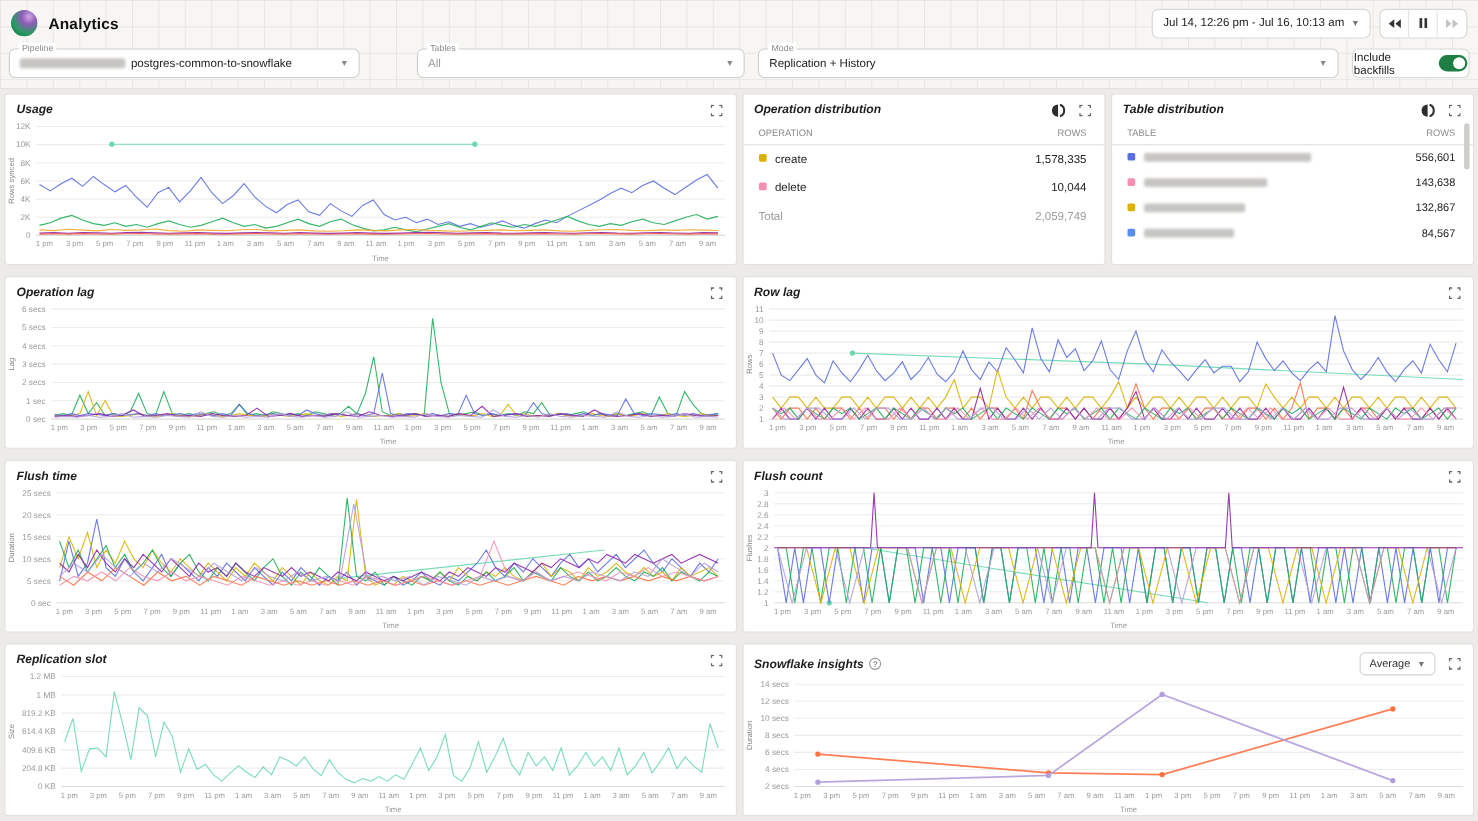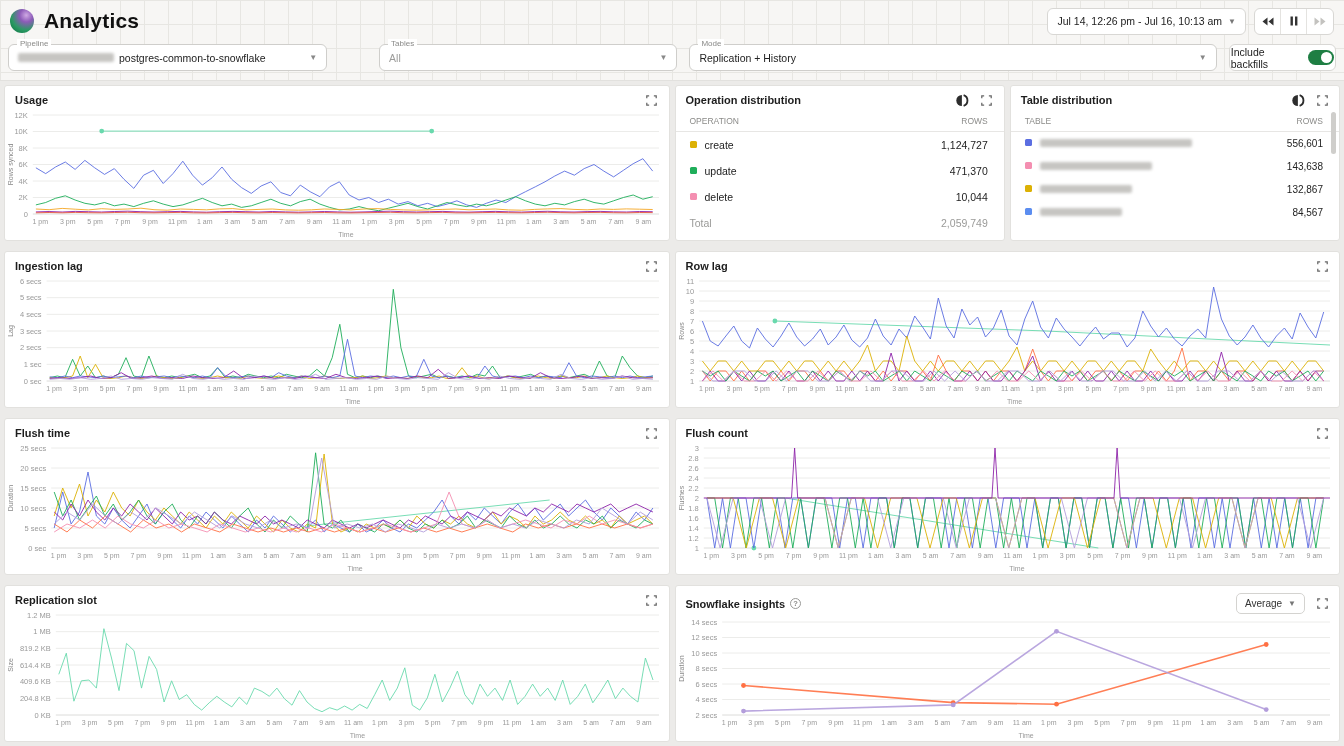--- a/index.html
+++ b/index.html
@@ -3,21 +3,21 @@
 <meta charset="utf-8">
 <style>
   * { margin:0; padding:0; box-sizing:border-box; }
   html,body { width:1344px; height:746px; font-family:"Liberation Sans", sans-serif; background:#ecebe9; overflow:hidden; }
   .topband { background:#f7f6f4;
     background-image:linear-gradient(#e7e6e2 1px, transparent 1px),linear-gradient(90deg,#e7e6e2 1px, transparent 1px);
     background-size:24px 24px; border-bottom:1px solid #e2e1de; }
   .hdr { height:42px; display:flex; align-items:center; padding:0 10px; }
   .logo { width:24px; height:24px; border-radius:50%; margin-right:10px;
     background:radial-gradient(circle at 68% 26%, #cfa9e4 0%, #8d5bb8 28%, #2a9a63 62%, #0b6b3f 100%); }
-  .title { font-size:21px; font-weight:800; color:#111; letter-spacing:.2px; }
+  .title { font-size:14px; font-weight:800; color:#111; letter-spacing:.2px; }
   .hdr-right { margin-left:auto; display:flex; align-items:center; gap:8px; }
   .daterange { background:#fff; border:1px solid #d8d7d4; border-radius:6px; height:27px; display:flex; align-items:center;
     gap:6px; padding:0 9px; font-size:10.5px; color:#222; cursor:pointer; }
   .chev { font-size:8px; color:#777; }
   .playgroup { display:flex; border:1px solid #d8d7d4; border-radius:6px; background:#fff; overflow:hidden; height:27px; }
   .playbtn { width:26px; display:flex; align-items:center; justify-content:center; cursor:pointer; border-right:1px solid #e4e3e0; }
   .playbtn:last-child { border-right:none; }
   .filterbar { display:flex; align-items:center; padding:2px 8px 9px 8px; gap:12px; }
   .field { position:relative; background:#fff; border:1px solid #cfcecb; border-radius:6px; height:27px;
     display:flex; align-items:center; padding:0 9px; font-size:10.5px; color:#222; }
@@ -27,21 +27,21 @@
   .muted { color:#9c9c9a; }
   .redact { display:inline-block; background:#c6c5c2; border-radius:2px; filter:blur(1.6px); height:9px; }
   .toggle-card { margin-left:auto; background:#fff; border:1px solid #d8d7d4; border-radius:6px; height:27px;
     display:flex; align-items:center; gap:7px; padding:0 1px; font-size:10.5px; color:#222; }
   .switch { width:28px; height:15px; border-radius:8px; background:#1e7e43; position:relative; cursor:pointer; }
   .switch .knob { position:absolute; right:2px; top:2px; width:11px; height:11px; background:#fff; border-radius:50%; }
   .dash { padding:4px 4px 6px 4px; display:grid; grid-template-columns:repeat(4,1fr); grid-template-rows:156px 157px 157px 157px; gap:10px 5px; }
   .card { background:#fff; border:1px solid #e2e1de; border-radius:3px; display:flex; flex-direction:column; overflow:hidden; position:relative; }
   .span2 { grid-column:span 2; }
   .card-hd { display:flex; align-items:center; padding:7px 10px 2px 10px; }
-  .card-title { font-size:11px; font-weight:700; color:#1d1d1d; }
+  .card-title { font-size:11px; font-weight:700; color:#1d1d1d;font-style:italic; }
   .card-icons { margin-left:auto; display:flex; align-items:center; gap:10px; }
   .icon-btn { width:14px; height:14px; display:flex; align-items:center; justify-content:center; cursor:pointer; color:#555; }
   .chart { flex:1; min-height:0; }
   .dist-table { width:100%; border-collapse:collapse; font-size:10.5px; margin-top:2px; }
   .dist-table th { font-size:8.5px; font-weight:400; color:#8b8b89; text-align:left; padding:5px 12px 5px 14px; border-bottom:1px solid #e7e6e4; }
   .dist-table th:last-child, .dist-table td:last-child { text-align:right; padding-right:16px; }
   .dist-table td { padding:7px 12px 7px 14px; color:#222; }
   .sq { display:inline-block; width:7px; height:7px; border-radius:1.5px; margin-right:8px; vertical-align:1px; }
   .total-row td { color:#9a9a98; }
   .scrollbar { position:absolute; right:3px; top:26px; width:5px; height:42px; border-radius:3px; background:#cfcecb; }
@@ -192,25 +192,21 @@
     <table class="dist-table">
       <thead>
           <tr>
         <th>OPERATION</th>
         <th>ROWS</th>
       </tr>
         </thead>
       <tbody id="op-rows">
           <tr>
       <td><span class="sq" style="background:#dcb105"></span>create</td>
-      <td>1,124,727</td>
-          </tr>
-          <tr>
-      <td><span class="sq" style="background:#1fae5a"></span>update</td>
-      <td>471,370</td>
+      <td>1,578,335</td>
           </tr>
           <tr>
       <td><span class="sq" style="background:#f48fb1"></span>delete</td>
       <td>10,044</td>
           </tr>
           <tr class="total-row">
             <td>Total</td>
             <td>2,059,749</td>
           </tr>
         </tbody>
@@ -258,21 +254,21 @@
       <td style="padding:5.5px 12px 5.5px 14px"><span class="sq" style="background:#5b8df0"></span><span class="redact" style="width:82px;height:8px"></span></td>
       <td>84,567</td>
           </tr>
         </tbody>
     </table>
     <div class="scrollbar"></div>
   </div>
 
   <div class="card span2">
     <div class="card-hd">
-      <span class="card-title">Ingestion lag</span>
+      <span class="card-title">Operation lag</span>
       <div class="card-icons">
         <span class="icon-btn">
           <svg width="11" height="11" viewBox="0 0 14 14" fill="none" stroke="#666" stroke-width="1.6">
               <path d="M1 4V1h3M10 1h3v3M13 10v3h-3M4 13H1v-3"></path>
             </svg>
         </span>
       </div>
     </div>
     <div class="chart"><svg width="664" height="132">
           <line x1="41.599999999999994" x2="654" y1="106" y2="106" stroke="#dcdcda"></line>

